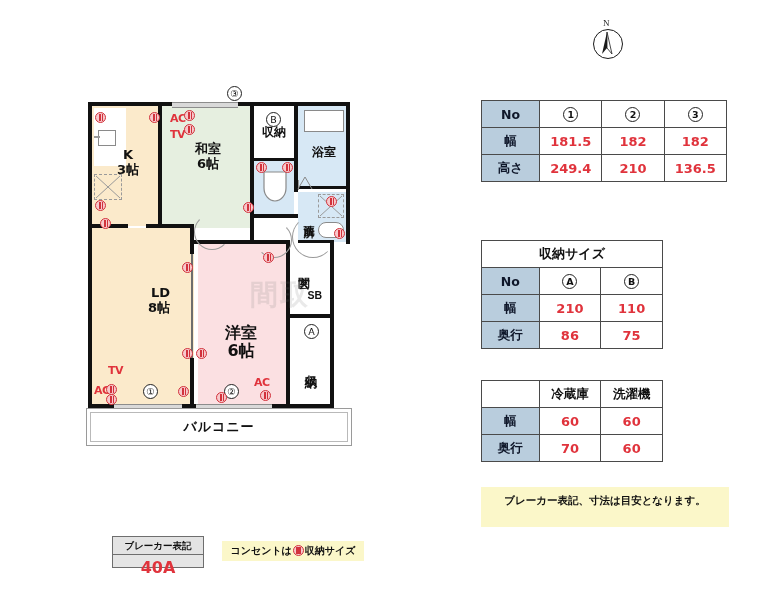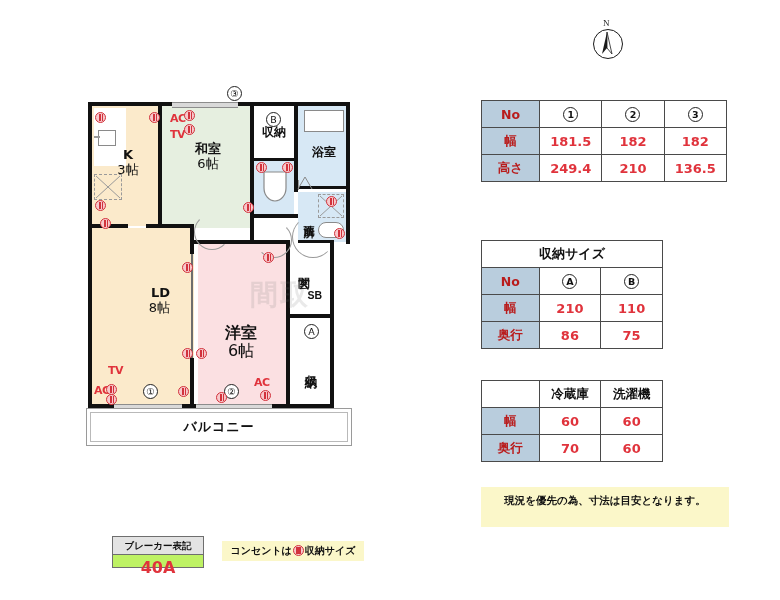--- a/index.html
+++ b/index.html
@@ -14,21 +14,21 @@
   #compass .n-label{position:absolute;left:17px;top:0;font-size:9px;color:#1a1a1a;font-family:"Liberation Serif",serif;}
   #compass .ring{position:absolute;left:7px;top:11px;width:28px;height:28px;border:1.6px solid #1a1a1a;border-radius:50%;}
   
   #plan{left:86px;top:96px;width:266px;height:350px;}
   .room{position:absolute;box-sizing:border-box;}
   .wall{position:absolute;background:#111111;}
   .thinwall{position:absolute;background:#6e6e6e;}
   .win{position:absolute;background:#d9d9d9;border-top:1px solid #8c8c8c;border-bottom:1px solid #8c8c8c;}
   .rlabel{position:absolute;text-align:center;line-height:1.12;color:#111;font-weight:bold;
           font-family:"DejaVu Sans",sans-serif;}
-  .rlabel .sz{font-weight:normal;}
+  .rlabel .sz{font-weight:bold;}
   .vlabel{position:absolute;writing-mode:vertical-rl;text-align:center;color:#111;font-weight:bold;
           font-family:"DejaVu Sans",sans-serif;letter-spacing:1px;}
   
   .c-beige{background:#fbeacb;}
   .c-green{background:#e6efe0;}
   .c-pink {background:#fbe0e2;}
   .c-blue {background:#d7e8f5;}
   .c-white{background:#ffffff;}
   
   .outlet{position:absolute;width:11px;height:11px;border-radius:50%;
@@ -54,31 +54,31 @@
   .arc{position:absolute;border:1px solid #9a9a9a;border-radius:50%;}
   .dline{position:absolute;background:#9a9a9a;}
   
   .fix{position:absolute;border:1px solid #8a8a8a;background:#fff;box-sizing:border-box;}
   .fixdash{position:absolute;border:1px dashed #9a9a9a;box-sizing:border-box;}
   
   .tbl{position:absolute;border-collapse:collapse;background:#fff;}
   .tbl td{border:1px solid #4a4a4a;text-align:center;font-weight:bold;
           font-family:"DejaVu Sans",sans-serif;padding:0;}
   .tbl .hdr{background:#ffffff;font-size:13px;color:#111;height:26px;}
-  .tbl .lab{background:#b9cddd;font-size:12.5px;color:#b91c1c;}
+  .tbl .lab{background:#b9cddd;font-size:12.5px;color:#0f172a;}
   .tbl .num{color:#e0333c;font-size:13px;}
   .tbl .col{background:#ffffff;font-size:12.5px;color:#111;}
   .circ{display:inline-block;width:15px;height:15px;line-height:13px;border:1.3px solid #222;
         border-radius:50%;font-size:9.5px;box-sizing:border-box;}
   
   #note{left:481px;top:487px;width:248px;height:40px;background:#fbf7c9;box-sizing:border-box;}
   #note div{font-size:10.5px;color:#111;font-weight:bold;text-align:center;line-height:1.45;
             font-family:"DejaVu Sans",sans-serif;}
   
-  #breaker{left:112px;top:536px;width:92px;height:32px;border:1px solid #6e6e6e;background:#bef264;box-sizing:border-box;}
+  #breaker{left:112px;top:536px;width:92px;height:32px;border:1px solid #6e6e6e;background:#e5e5e5;box-sizing:border-box;}
   #breaker .bh{height:17px;background:#e3e3e3;border-bottom:1px solid #6e6e6e;text-align:center;
                font-size:9.5px;font-weight:bold;color:#111;line-height:17px;font-family:"DejaVu Sans",sans-serif;}
   #breaker .bv{text-align:center;font-size:16px;font-weight:bold;color:#e0333c;line-height:26px;
                font-family:"DejaVu Sans",sans-serif;}
   #legend{left:222px;top:541px;width:142px;height:20px;background:#fbf7c9;box-sizing:border-box;}
   #legend .lt{font-size:10px;font-weight:bold;color:#111;line-height:20px;text-align:center;
               font-family:"DejaVu Sans",sans-serif;}
   
   .wm{position:absolute;color:rgba(120,120,120,0.16);font-weight:bold;
       font-family:"DejaVu Sans",sans-serif;pointer-events:none;}
@@ -345,21 +345,21 @@
   </tr>
   <tr>
     <td class="lab" style="height:26px;">奥行</td>
     <td class="num">70</td>
     <td class="num">60</td>
   </tr>
 </tbody>
   </table>
 
 <div class="abs" id="note">
-  <div style="padding-top:6px;">現況を優先の為、寸法は目安となります。</div>
+  <div style="padding-top:6px;">ブレーカー表記、寸法は目安となります。</div>
 </div>
 
 <div class="abs" id="breaker">
   <div class="bh">ブレーカー表記</div>
   <div class="bv">40A</div>
 </div>
 
 <div class="abs" id="legend">
   <div class="lt">
     <span>コンセントは</span><span class="outlet" style="position:relative;display:inline-block;top:2px;margin:0 1px;"><i></i></span><span>収納サイズ</span>

